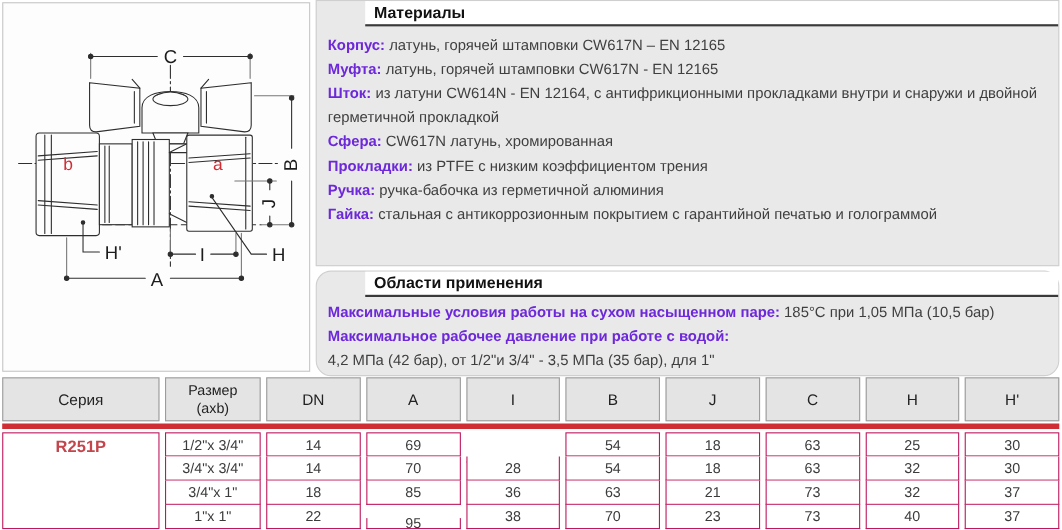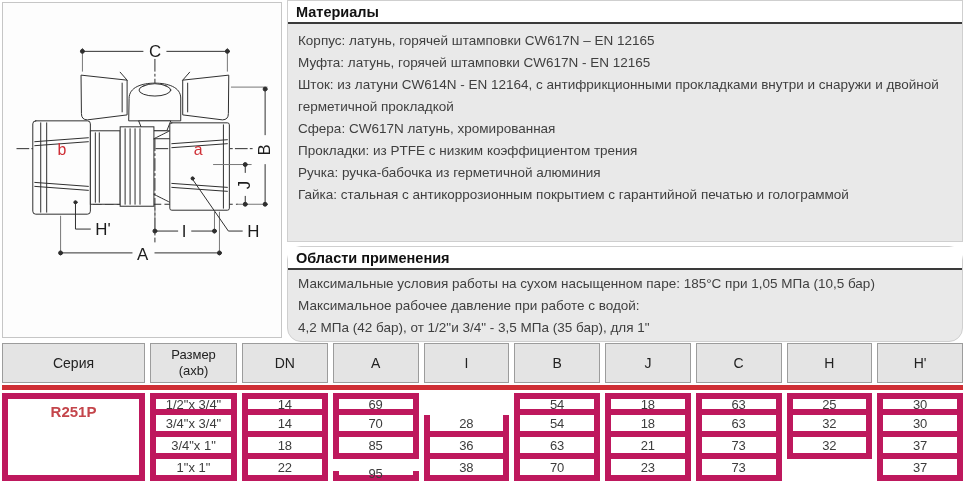--- a/index.html
+++ b/index.html
@@ -15,24 +15,24 @@
   }
   .drawing-panel svg{display:block;width:100%;height:100%;}
   .dim-text{font-family:"Liberation Sans",sans-serif;font-size:17px;fill:#1c1c1c;}
   .port-text{font-family:"Liberation Sans",sans-serif;font-size:16px;fill:var(--accent-red,#c43a42);}
   
   .right-col{position:absolute;left:287px;top:0;width:676px;}
   .info-section{border:1px solid #cfcfcf;box-sizing:border-box;background:#e9e9e9;}
   .section-header{
     background:#fff;border-bottom:2px solid #3a3a3a;
     font-size:14.5px;font-weight:bold;color:#111;
-    padding:3px 8px 2px 8px;line-height:16px;
+    padding:3px 8px 2px 8px;line-height:16px;margin-left:44px;
   }
   .section-body{padding:6px 10px 4px 10px;font-size:13.5px;line-height:22px;color:#3f3f3f;}
-  .spec-label,.app-bold{font-weight:normal;color:#404040;margin-top:36px;}
+  .spec-label,.app-bold{font-weight:bold;color:#6d28d9;margin-top:36px;}
   #materials-section{height:242px;}
   #applications-section{margin-top:4px;height:96px;border-radius:14px;}
   #applications-section .section-body{padding-top:3px;line-height:22px;}
   
   .dim-table{
     position:absolute;left:2px;top:343px;width:961px;
     display:grid;
     grid-template-columns:143px 87px repeat(8,1fr);
     grid-template-rows:40px 10px repeat(4,22px);
     column-gap:5px;row-gap:0;
@@ -41,21 +41,21 @@
     background:#e4e4e4;border:1px solid #9c9c9c;box-sizing:border-box;
     display:flex;align-items:center;justify-content:center;
     font-size:14px;color:#222;text-align:center;white-space:pre-line;line-height:16px;
     grid-row:1;
   }
   .red-band{
     grid-column:1 / -1;grid-row:2;height:5px;margin:2px 0 3px 0;
     background:var(--accent-red,#cf2e35);
   }
   .cell{
-    background:#fff;border:6px solid #be185d;box-sizing:border-box;
+    background:#fff;border:1px solid #be185d;box-sizing:border-box;
     display:flex;align-items:center;justify-content:center;
     font-size:13px;color:#3c3c3c;
   }
   .cell.no-top{border-top:0;}
   .series-cell{
     grid-column:1;grid-row:3 / span 4;
     align-items:flex-start;padding-top:4px;
     font-weight:bold;font-size:15px;color:var(--series-red,#c4454b);
   }
 </style>
@@ -231,16 +231,17 @@
       <div class="cell no-top" style="grid-area: 5 / 8;">73</div>
       <div class="cell no-top" style="grid-area: 5 / 9;">32</div>
       <div class="cell no-top" style="grid-area: 5 / 10;">37</div>
       <div class="cell no-top" style="grid-area: 6 / 2;">1"x 1"</div>
       <div class="cell no-top" style="grid-area: 6 / 3;">22</div>
       <div class="cell no-top" style="grid-area: 6 / 4; margin-top: 12px;">95</div>
       <div class="cell no-top" style="grid-area: 6 / 5;">38</div>
       <div class="cell no-top" style="grid-area: 6 / 6;">70</div>
       <div class="cell no-top" style="grid-area: 6 / 7;">23</div>
       <div class="cell no-top" style="grid-area: 6 / 8;">73</div>
+      <div class="cell no-top" style="grid-area: 6 / 9;">40</div>
       <div class="cell no-top" style="grid-area: 6 / 10;">37</div>
     </div>
 
 </div>
 
 </body></html>

